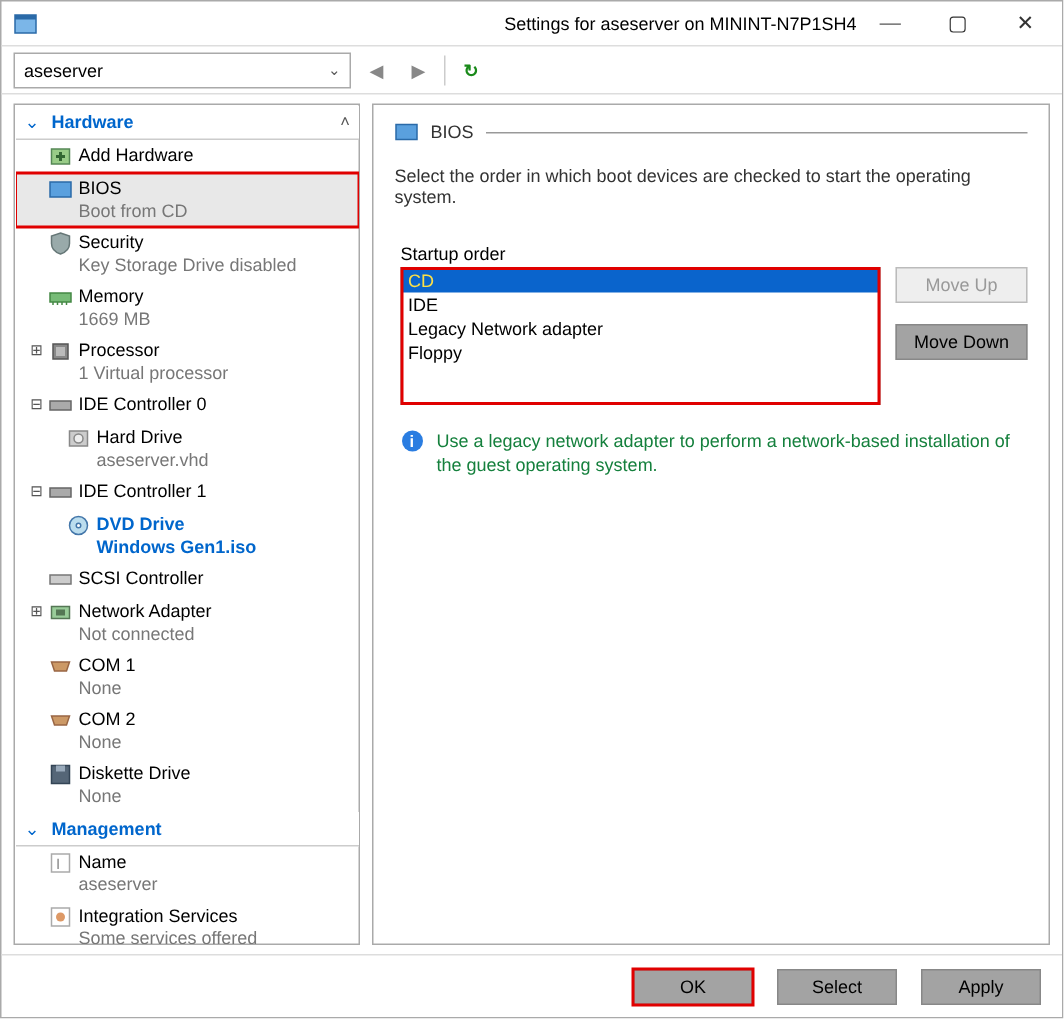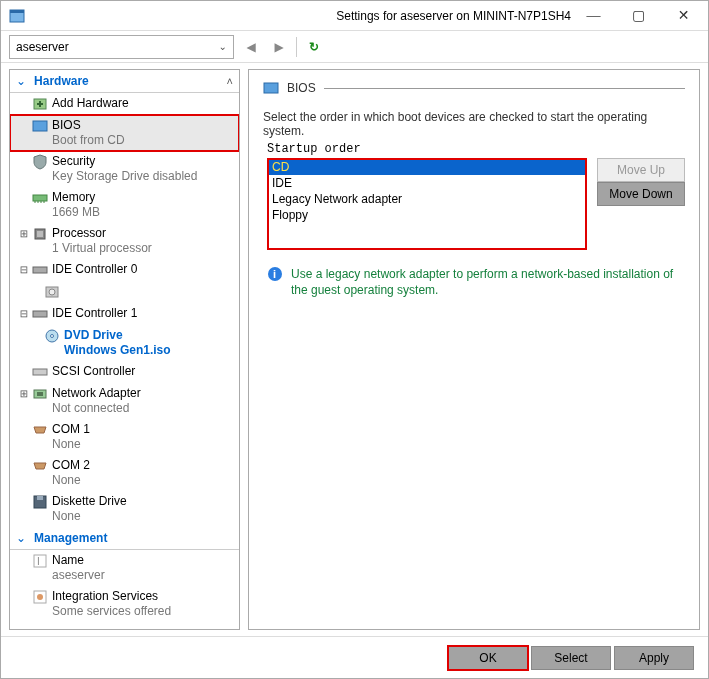--- a/index.html
+++ b/index.html
@@ -27,33 +27,33 @@
   .item .icon { width: 16px; height: 16px; margin: 0 4px 0 2px; flex-shrink: 0; }
   .item .labels { display: flex; flex-direction: column; justify-content: center; }
   .item .sublabel { color: #777; font-size: 12px; }
   .item.child { padding-left: 32px; }
   .item.blue .labels span { color: #0066cc; font-weight: bold; }
   .item.blue .sublabel { color: #0066cc; font-weight: bold; }
   .redbox { outline: 2px solid #e00000; outline-offset: -1px; }
   .content-header { display: flex; align-items: center; gap: 8px; margin-bottom: 14px; }
   .content-header .hline { flex: 1; height: 1px; background: #999; }
   .content-header .hlabel { color: #333; }
-  .desc { margin-bottom: 4px; color: #333; }
-  .fieldset-label { margin-left: 4px; margin-bottom: 2px; font-family: Liberation Mono, monospace; }
+  .desc { margin-bottom: 24px; color: #333; }
+  .fieldset-label { margin-left: 4px; margin-bottom: 2px; }
   .startup-box { margin-left: 4px; display: flex; gap: 10px; align-items: flex-start; }
   .listbox { border: 1px solid #888; width: 320px; height: 92px; background: #fff; }
   .listbox.red { outline: 2px solid #e00000; outline-offset: -2px; }
   .listitem { padding: 1px 4px; }
   .listitem.sel { background: #0a64cc; color: #fde047; }
-  .btncol { display: flex; flex-direction: column; gap: 0; }
+  .btncol { display: flex; flex-direction: column; gap: 14px; }
   .wbtn { width: 88px; height: 24px; border: 1px solid #888; background: #a3a3a3; display: flex; align-items: center; justify-content: center; }
   .wbtn.disabled { color: #999; background: #eee; border-color: #bbb; }
   .info { display: flex; gap: 8px; margin: 16px 4px 0 4px; align-items: flex-start; }
   .info .infotxt { color: #15803d; line-height: 16px; }
-  .footer { height: 42px; display: flex; align-items: center; justify-content: flex-end; gap: 3px; padding: 0 14px; border-top: 1px solid #ddd; }
+  .footer { height: 42px; display: flex; align-items: center; justify-content: flex-end; gap: 16px; padding: 0 14px; border-top: 1px solid #ddd; }
   .footer .wbtn { width: 80px; }
   svg { display: block; }
 </style>
 </head>
 <body>
 
 <div class="window">
   <div class="titlebar">
     <span class="ticon">
       <svg viewBox="0 0 16 16">
@@ -164,20 +164,24 @@
             <span>IDE Controller 0</span>
           </div>
       </div>
       <div class="item child">
         <span class="icon">
             <svg viewBox="0 0 16 16">
               <rect x="2" y="3" width="12" height="10" fill="#ccc" stroke="#888"></rect>
               <circle cx="8" cy="8" r="3" fill="#eee" stroke="#888"></circle>
             </svg>
           </span>
+        <div class="labels">
+            <span>Hard Drive</span>
+            <span class="sublabel">aseserver.vhd</span>
+          </div>
       </div>
 
       <div class="item">
         <span class="exp">⊟</span>
         <span class="icon">
             <svg viewBox="0 0 16 16">
               <rect x="1" y="5" width="14" height="6" fill="#aaa" stroke="#666"></rect>
             </svg>
           </span>
         <div class="labels">

